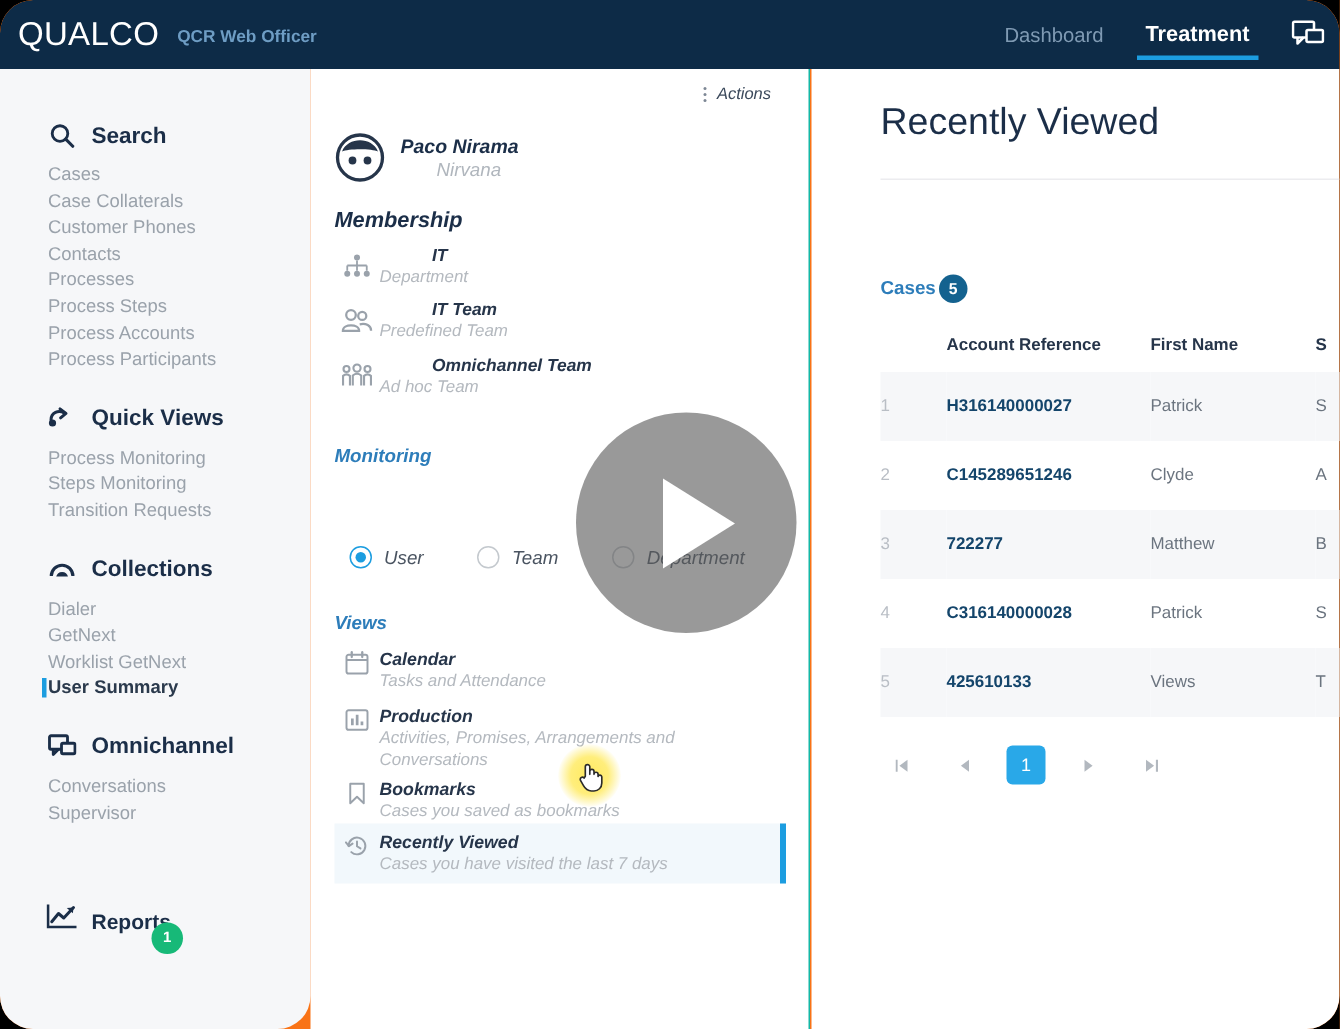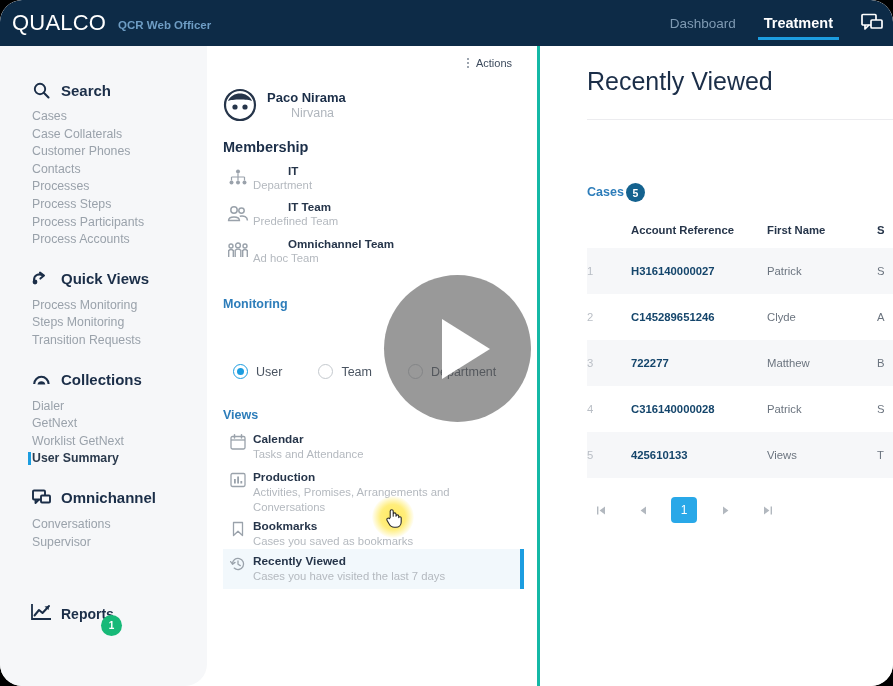--- a/index.html
+++ b/index.html
@@ -8,21 +8,21 @@
     background: #000000;
     font-family: "Liberation Sans", sans-serif;
     overflow: hidden;
   }
 
   
   #app-window {
     position: absolute;
     left: 0; top: 0;
     width: 893px; height: 686px;
-    background: #ffffff;
+    background: #f97316;
     border-radius: 22px 22px 22px 22px;
     overflow: hidden;
   }
 
   
   #topbar {
     position: absolute; left: 0; top: 0;
     width: 893px; height: 46px;
     background: #0d2b47;
     border-radius: 22px 22px 0 0;
@@ -136,21 +136,22 @@
     display: flex; align-items: center; justify-content: center;
     font-weight: 600;
   }
 
   
   #midpanel {
     position: absolute;
     left: 207px; top: 46px;
     width: 333px; height: 640px;
     background: #ffffff;
-    border-right: 3px solid #14b8a6;
+    border-right: 1px solid #14b8a6;
+    font-style: italic;
   }
   #actions-btn {
     position: absolute;
     right: 17px; top: 6px;
     display: flex; align-items: center;
     font-size: 11px; color: #3c4a5c;
     padding: 5px 8px;
   }
   .kebab {
     display: inline-flex; flex-direction: column; align-items: center;
@@ -344,22 +345,22 @@
         </svg>
       </span>
       <span>Search</span>
     </div>
     <div class="side-link">Cases</div>
     <div class="side-link">Case Collaterals</div>
     <div class="side-link">Customer Phones</div>
     <div class="side-link">Contacts</div>
     <div class="side-link">Processes</div>
     <div class="side-link">Process Steps</div>
+    <div class="side-link">Process Accounts</div>
     <div class="side-link">Process Participants</div>
-    <div class="side-link">Process Accounts</div>
 
     <div class="side-gap"></div>
 
     <div class="side-group-head">
       <span class="sg-icon">
         <svg width="19" height="15" viewBox="0 0 19 15">
           <path d="M2 9 C2 4, 7 2, 11 4.5" fill="none" stroke="#1b2e48" stroke-width="2" stroke-linecap="round"></path>
           <path d="M8 1.6 L12 4.6 L8.4 7.6" fill="none" stroke="#1b2e48" stroke-width="2" stroke-linecap="round" stroke-linejoin="round"></path>
           <circle cx="3" cy="11" r="2.4" fill="#1b2e48"></circle>
         </svg>

